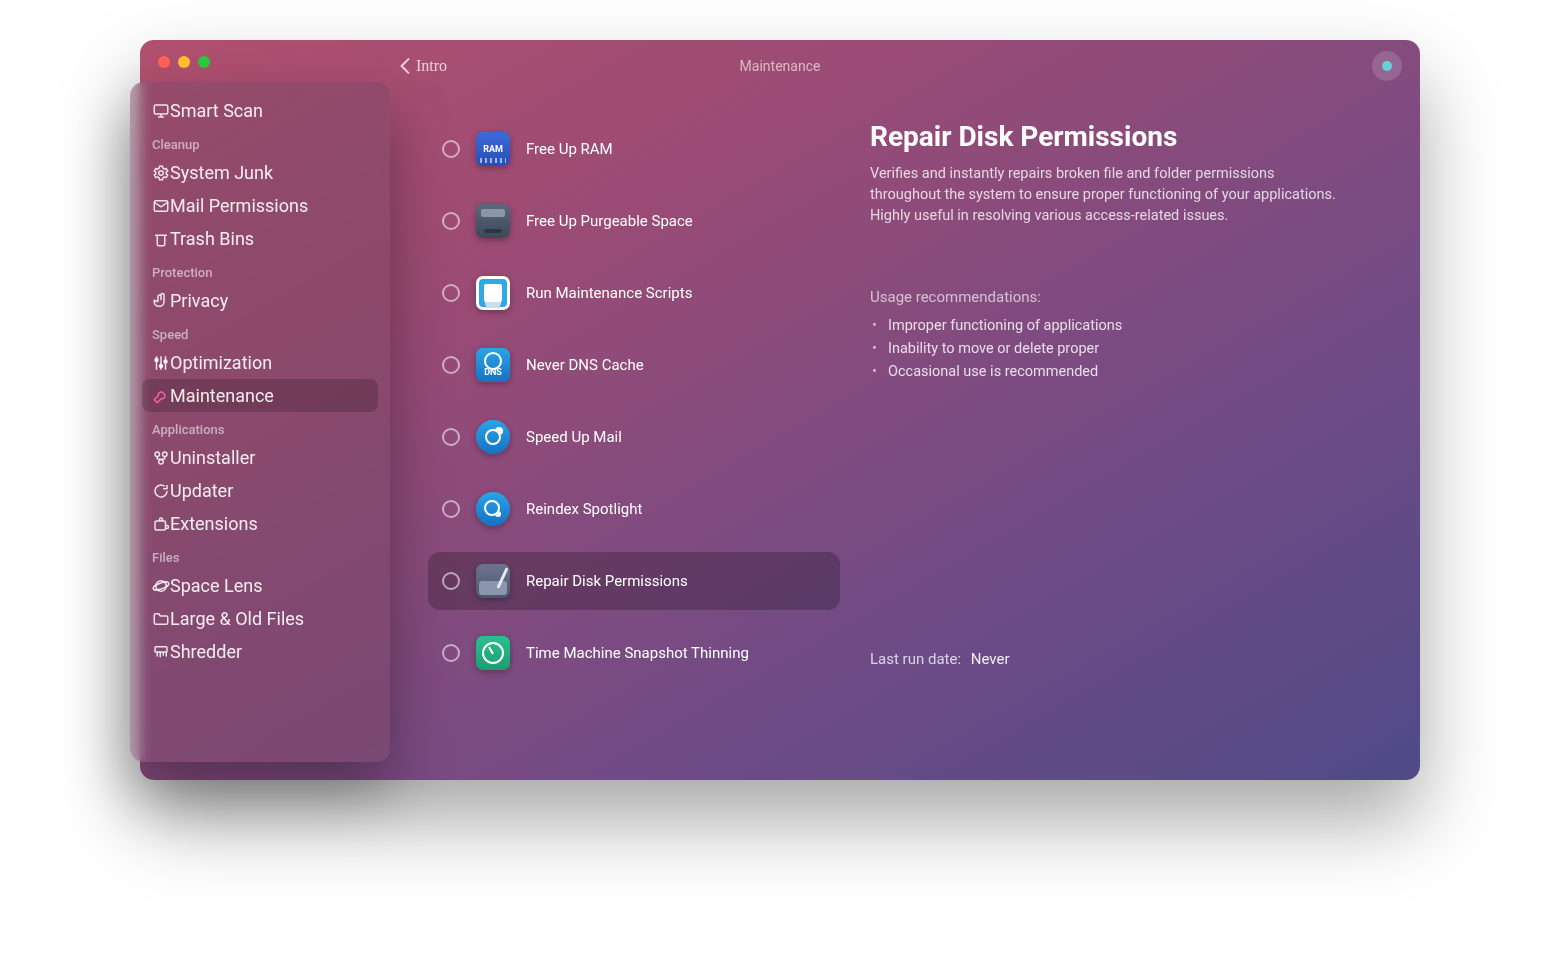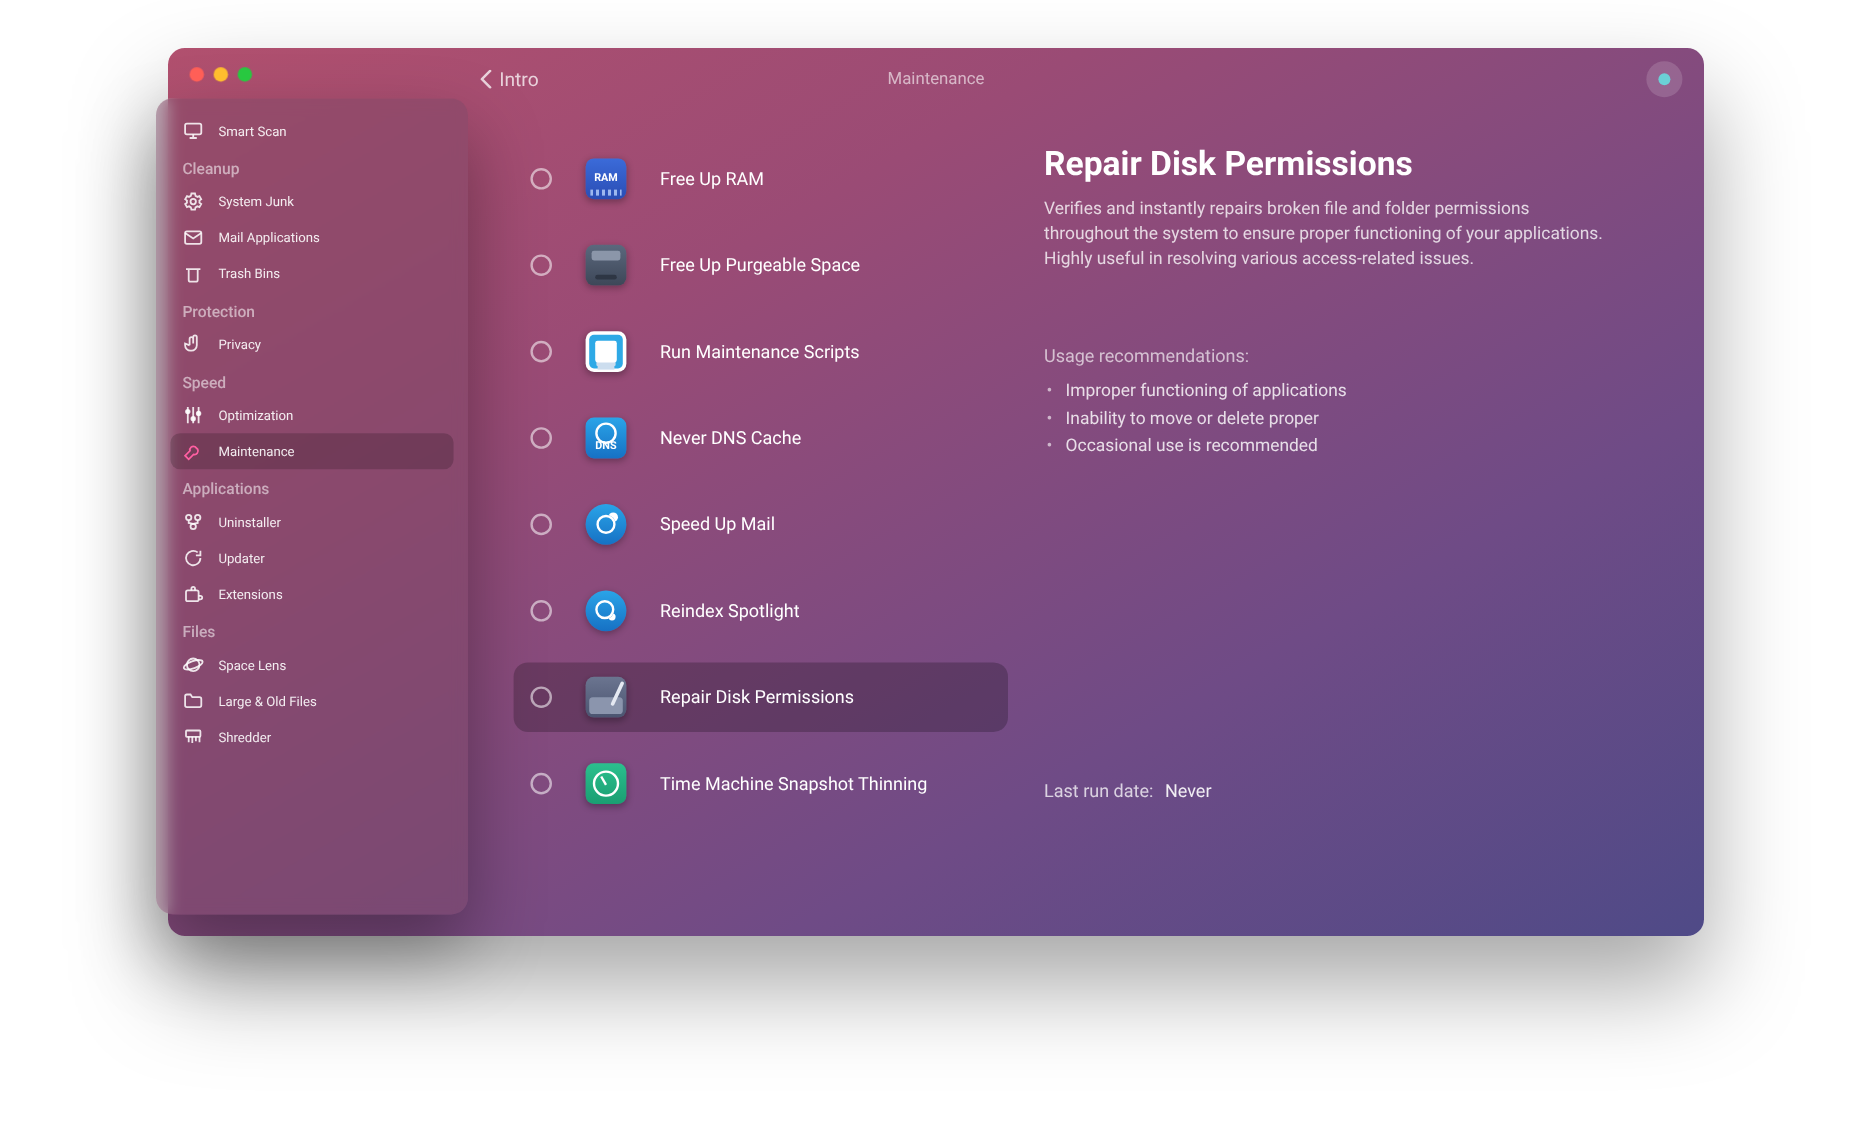--- a/index.html
+++ b/index.html
@@ -33,21 +33,21 @@
   
   .topbar {
     position: absolute;
     top: 0; left: 0; right: 0;
     height: 52px;
     display: flex;
     align-items: center;
     padding-left: 260px;
     padding-right: 18px;
   }
-  .back { display: flex; align-items: center; color: rgba(255,255,255,0.75); cursor: pointer; gap: 6px; }
+  .back { display: flex; align-items: center; color: rgba(255,255,255,0.75); cursor: pointer; gap: 6px; font-family: Liberation Serif, serif; }
   .back svg { width: 10px; height: 16px; }
   .crumb-title {
     position: absolute;
     left: 50%; transform: translateX(-50%);
     color: rgba(255,255,255,0.6);
     font-size: 14px;
   }
   .account {
     margin-left: auto;
     width: 30px; height: 30px;
@@ -76,25 +76,25 @@
   }
   .side-section-title {
     color: rgba(255,255,255,0.55);
     font-size: 13px;
     font-weight: 500;
     padding: 10px 10px 4px 10px;
   }
   .side-item {
     display: flex;
     align-items: center;
-    gap: 12px;
+    gap: 0;
     padding: 6px 10px;
     border-radius: 8px;
     color: rgba(255,255,255,0.9);
-    font-size: 11px;
+    font-size: 18px;
     cursor: pointer;
   }
   .side-item.active {
     background: rgba(0,0,0,0.18);
   }
   .side-item .ic {
     width: 18px; height: 18px; flex: 0 0 18px;
     display: flex; align-items: center; justify-content: center;
     color: rgba(255,255,255,0.85);
   }
@@ -109,21 +109,21 @@
     bottom: 0;
     display: flex;
   }
   .tasklist {
     width: 440px;
     padding: 10px 10px 10px 18px;
   }
   .task {
     display: flex;
     align-items: center;
-    gap: 28px;
+    gap: 16px;
     padding: 12px 14px;
     border-radius: 12px;
     margin-bottom: 14px;
     cursor: pointer;
   }
   .task.selected {
     background: rgba(0,0,0,0.22);
   }
   .radio {
     width: 18px; height: 18px;
@@ -273,21 +273,21 @@
           </span>
           <span>System Junk</span>
         </div>
         <div class="side-item">
           <span class="ic">
             <svg width="18" height="18" viewBox="0 0 24 24" fill="none" stroke="currentColor" stroke-width="2">
               <rect x="3" y="5" width="18" height="14" rx="2"></rect>
               <path d="m3 7 9 6 9-6"></path>
             </svg>
           </span>
-          <span>Mail Applications</span>
+          <span>Mail Permissions</span>
         </div>
         <div class="side-item">
           <span class="ic">
             <svg width="18" height="18" viewBox="0 0 24 24" fill="none" stroke="currentColor" stroke-width="2">
               <path d="M4 7h16M7 7v12a2 2 0 0 0 2 2h6a2 2 0 0 0 2-2V7"></path>
             </svg>
           </span>
           <span>Trash Bins</span>
         </div>
         <div class="side-section-title">Protection</div>

